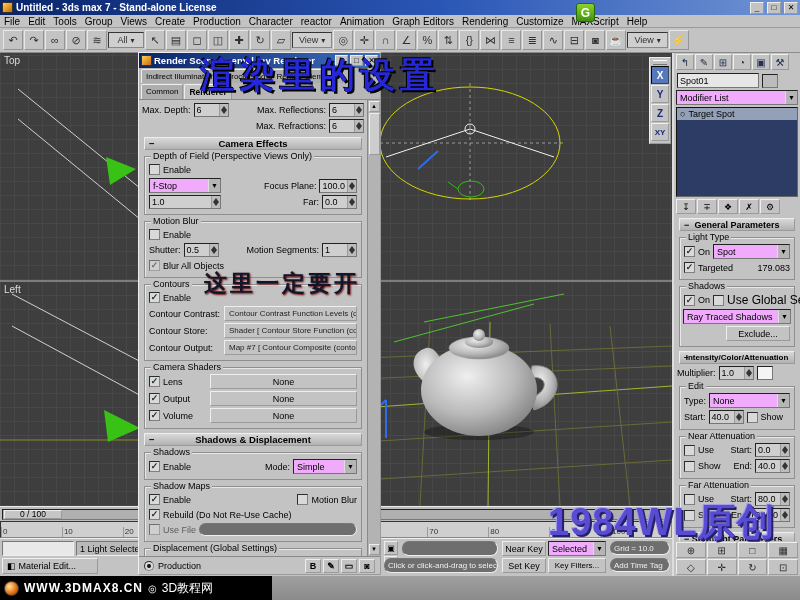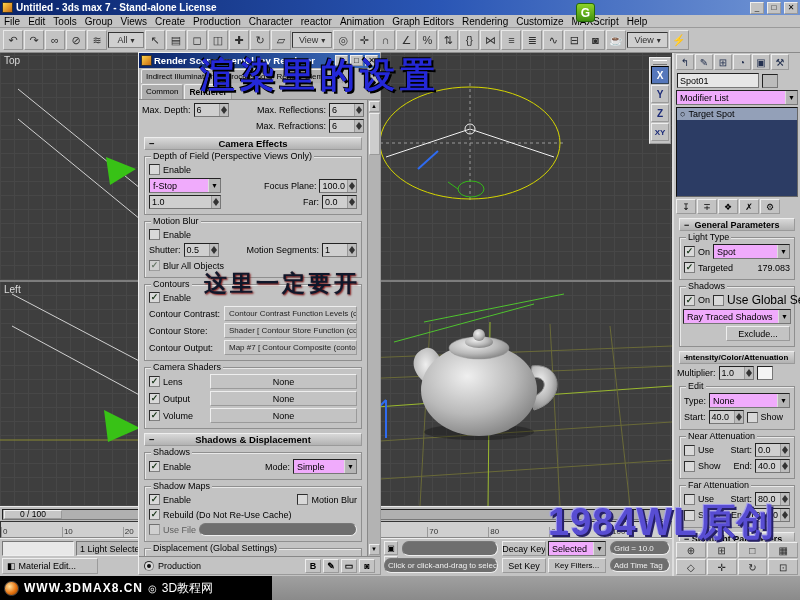--- a/index.html
+++ b/index.html
@@ -686,21 +686,21 @@
     </span>
 
     <span class="abs" style="left:384px;top:2px;display:flex;flex-direction:column;gap:1px;">
 
     <span class="btn" style="width:14px;height:14px;padding:0;font-size:8px;">▣</span>
         <span class="btn" style="width:14px;height:14px;padding:0;font-size:8px;">±</span>
       </span>
     <span class="abs sunken dark" style="left:402px;top:2px;width:96px;height:15px;"></span>
     <span class="abs sunken dark" style="left:384px;top:19px;width:114px;height:15px;font-size:8px;">Click or click-and-drag to select objects</span>
 
-    <span class="abs btn" style="left:502px;top:2px;width:44px;height:15px;">Decay Key</span>
+    <span class="abs btn" style="left:502px;top:2px;width:44px;height:15px;">Near Key</span>
     <span class="abs btn" style="left:502px;top:19px;width:44px;height:15px;">Set Key</span>
     <span class="abs dd" style="left:548px;top:2px;width:58px;">
         <span class="dval">Selected</span>
         <span class="darr">▼</span>
       </span>
     <span class="abs btn" style="left:548px;top:19px;width:58px;height:15px;font-size:8px;">Key Filters...</span>
 
     <span class="abs sunken dark" style="left:610px;top:2px;width:60px;height:14px;font-size:8px;">Grid = 10.0</span>
     <span class="abs sunken dark" style="left:610px;top:19px;width:60px;height:14px;font-size:8px;">Add Time Tag</span>
   </div>

